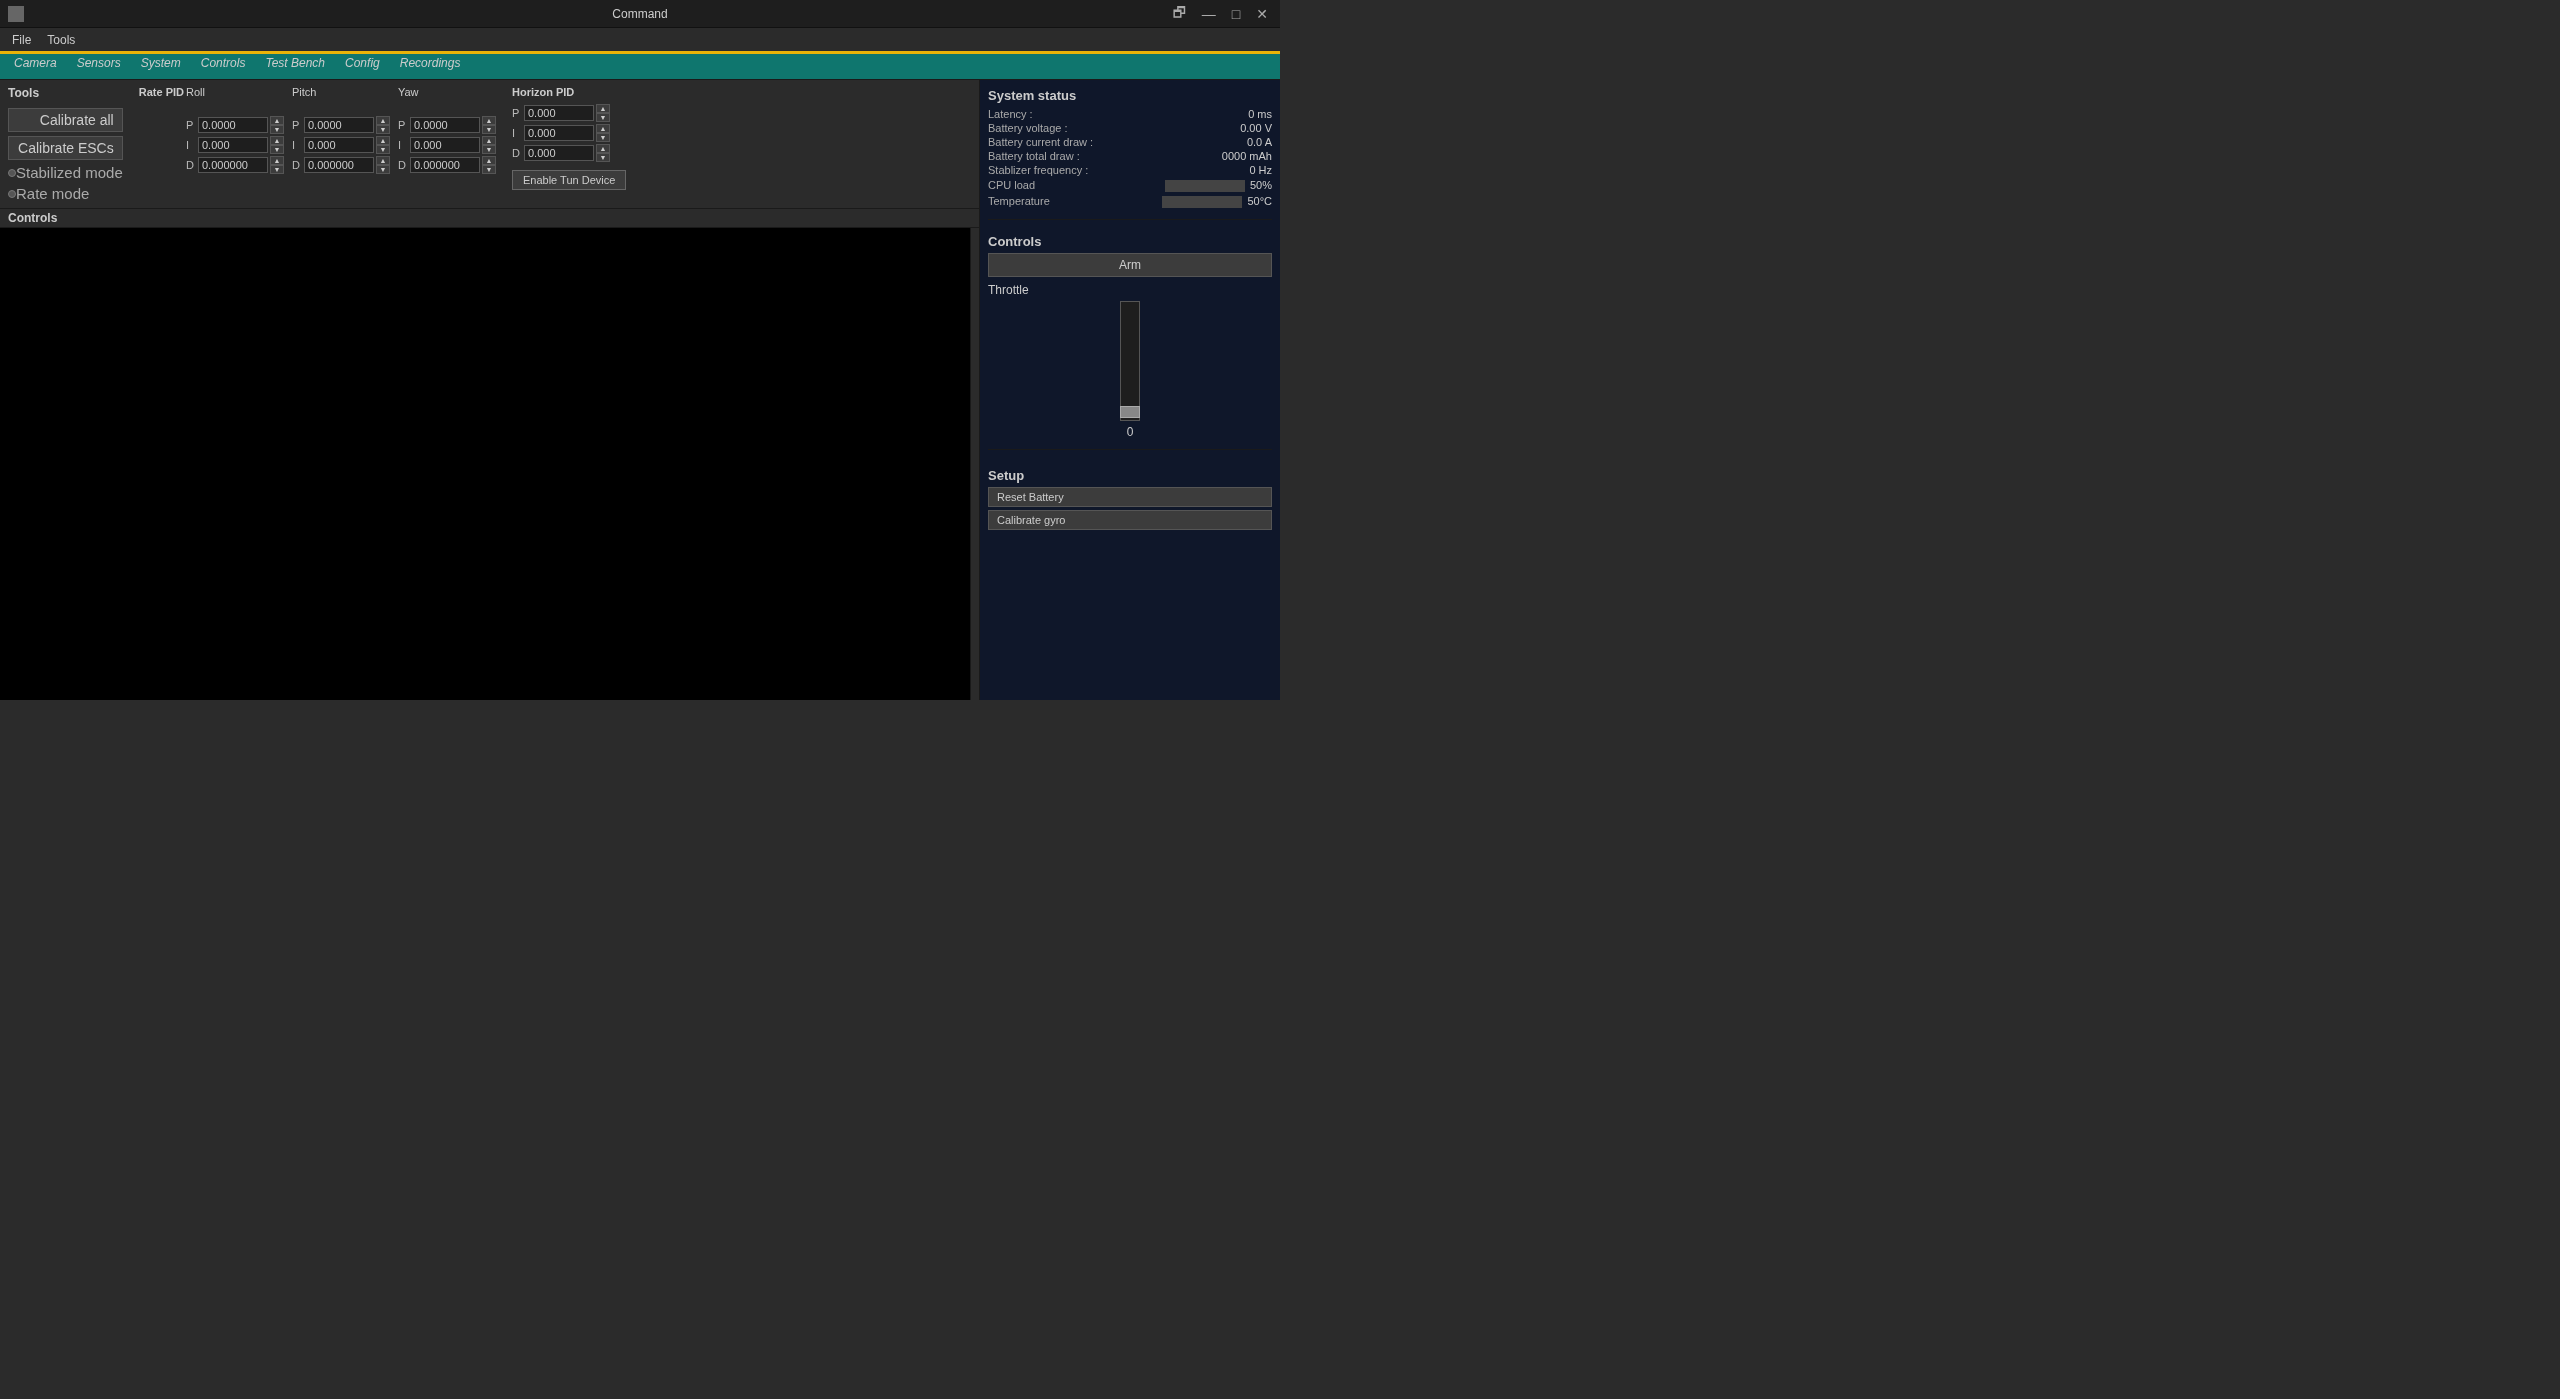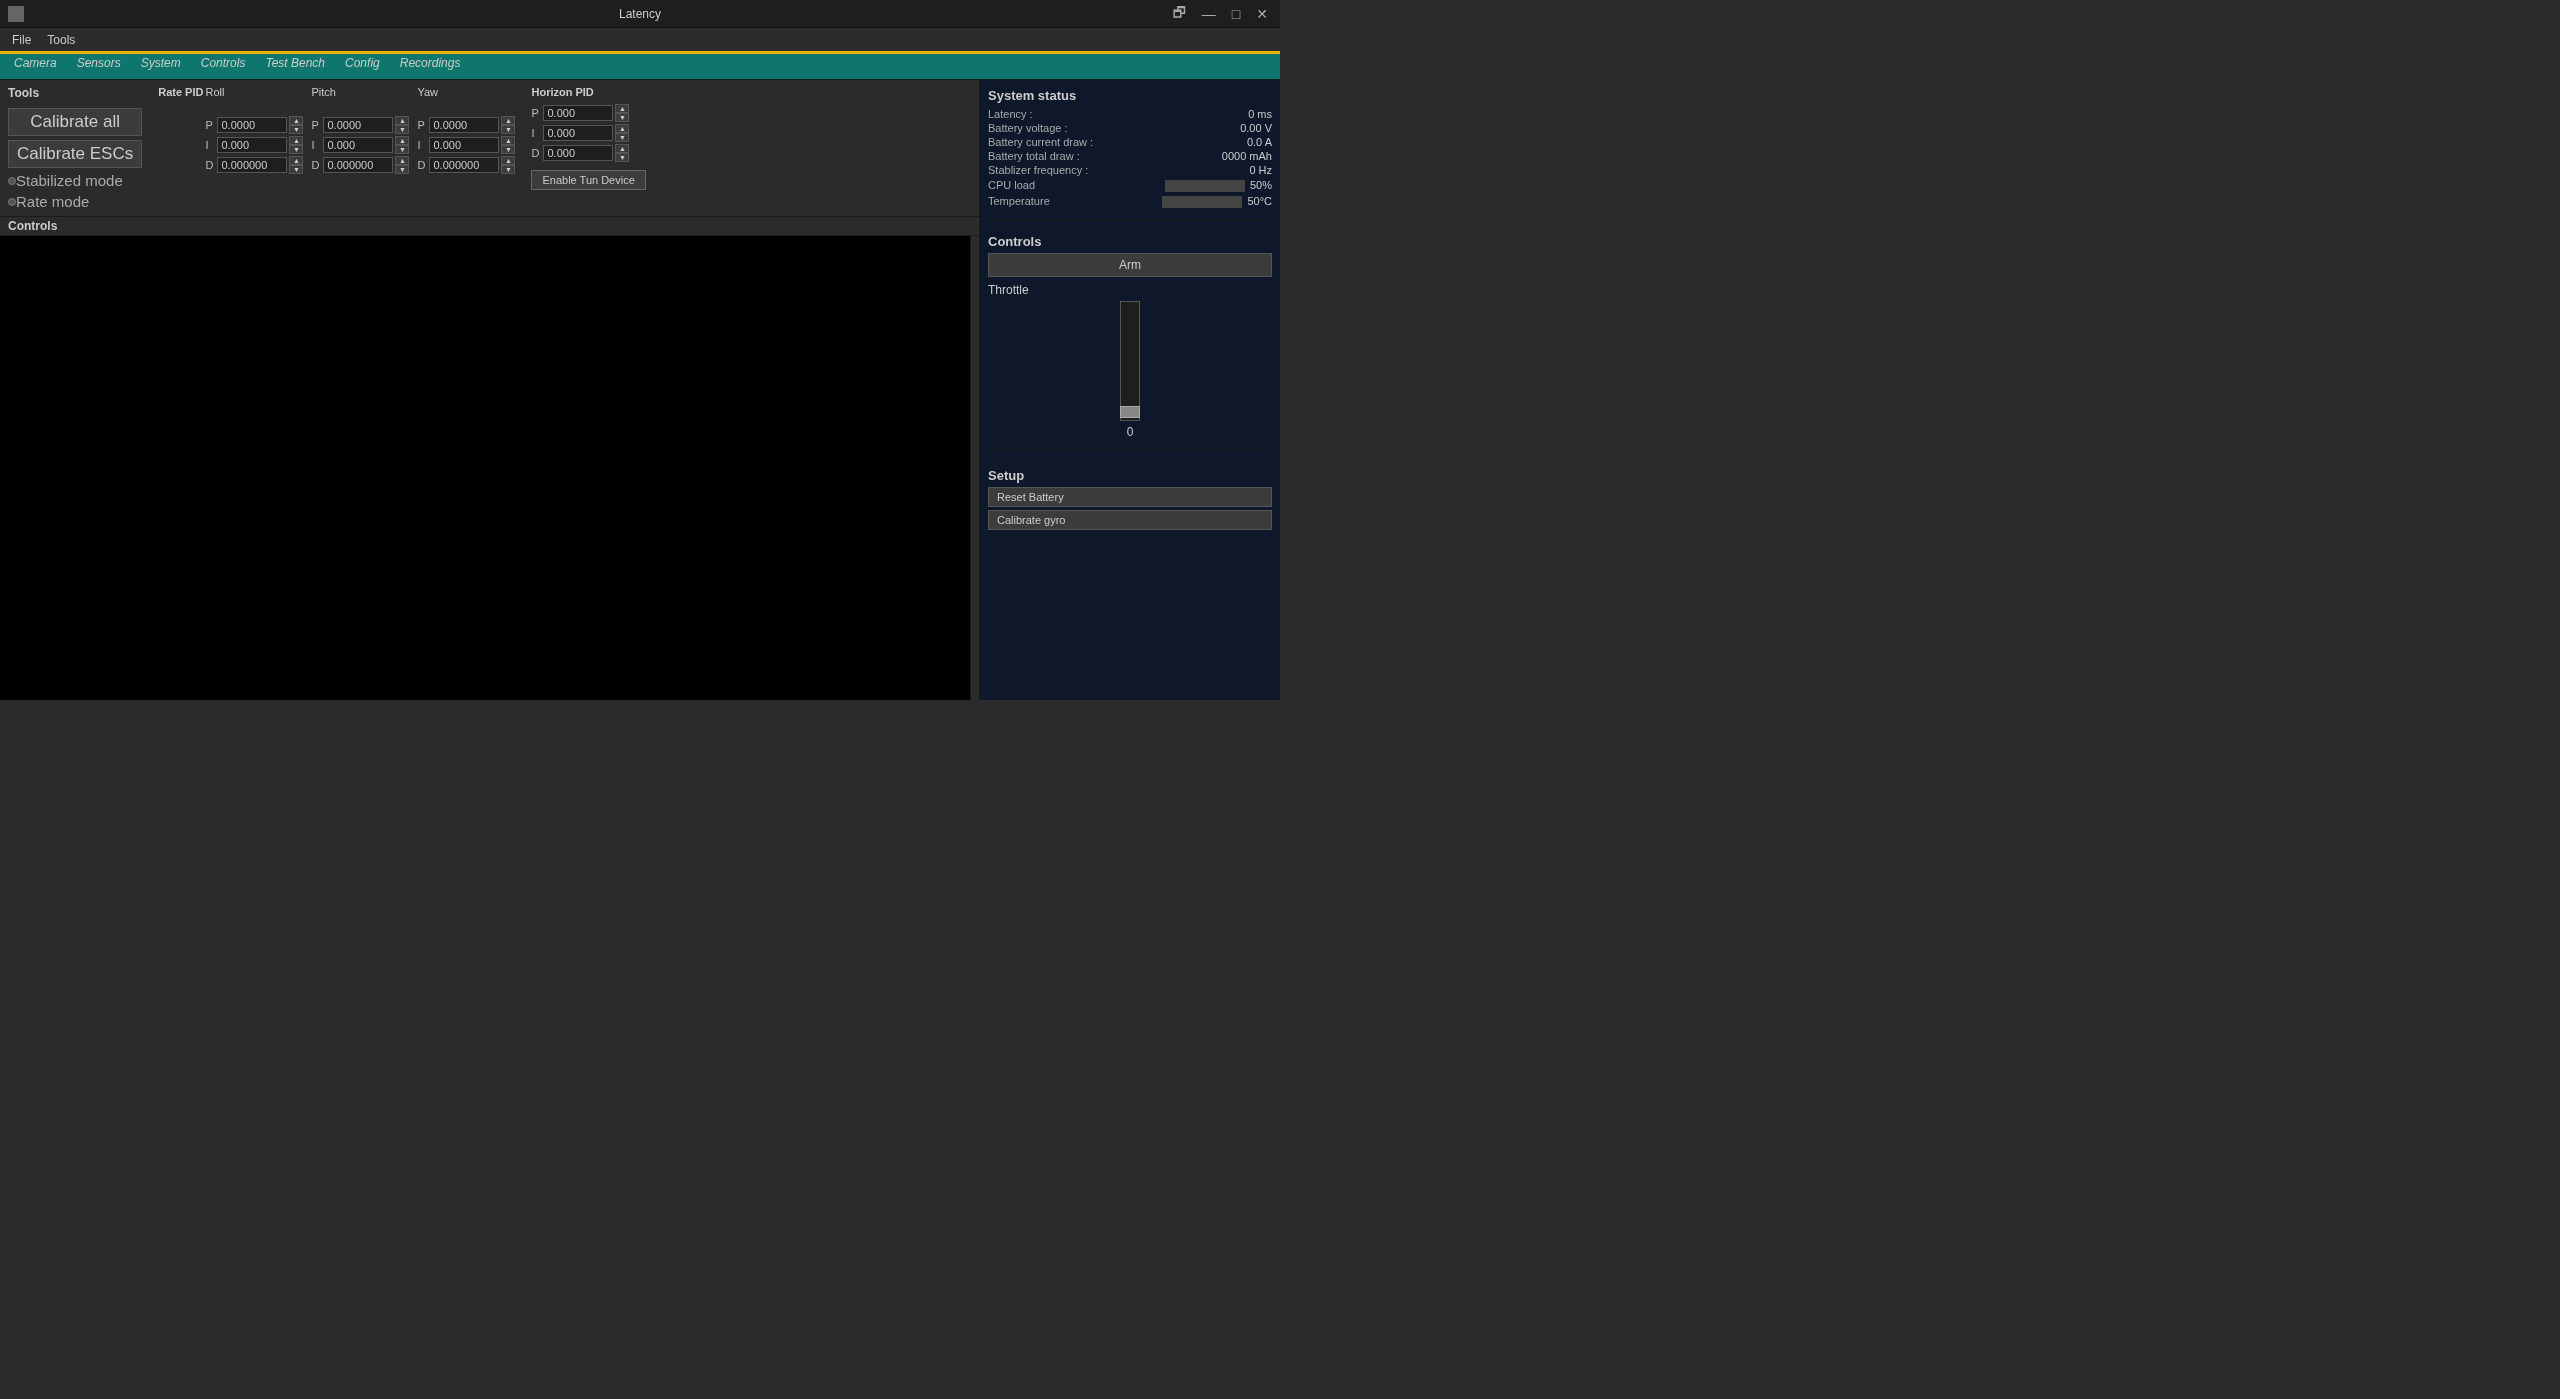--- a/index.html
+++ b/index.html
@@ -107,22 +107,22 @@
       font-size: 12px;
       color: #ccc;
       margin-bottom: 4px;
     }
     .tool-btn {
       background: #3c3c3c;
       border: 1px solid #555;
       color: #ccc;
       padding: 3px 8px;
       cursor: pointer;
-      font-size: 17px;
-      text-align: center;
+      font-size: 14px;
+      text-align: right;
     }
     .mode-item {
       display: flex;
       align-items: center;
       font-size: 15px;
       color: #aaa;
       cursor: pointer;
     }
     .mode-dot {
       width: 8px; height: 8px;
@@ -380,21 +380,21 @@
       height: 1px;
       background: #1a1a1a;
       margin: 4px 0;
     }
   </style>
 </head>
 <body>
 
 <div id="titlebar">
   <div style="width:16px;height:16px;background:#666;display:inline-block;"></div>
-  <span class="title">Latency</span>
+  <span class="title">Command</span>
   <div class="win-btn-group">
     <button class="win-btn">🗗</button>
     <button class="win-btn">—</button>
     <button class="win-btn">□</button>
     <button class="win-btn">✕</button>
   </div>
 </div>
 
 <div id="menubar">
   <span>File</span>

